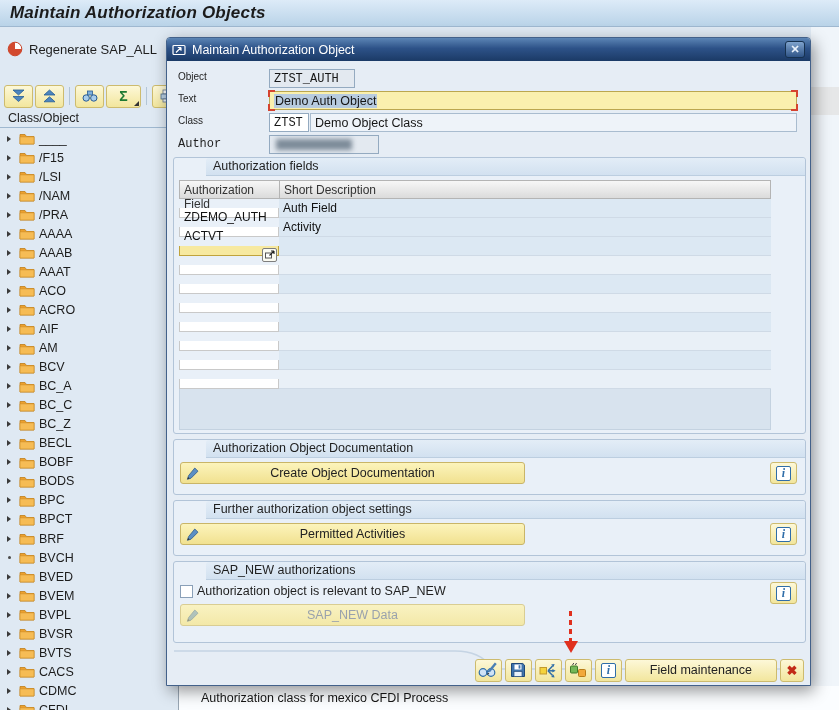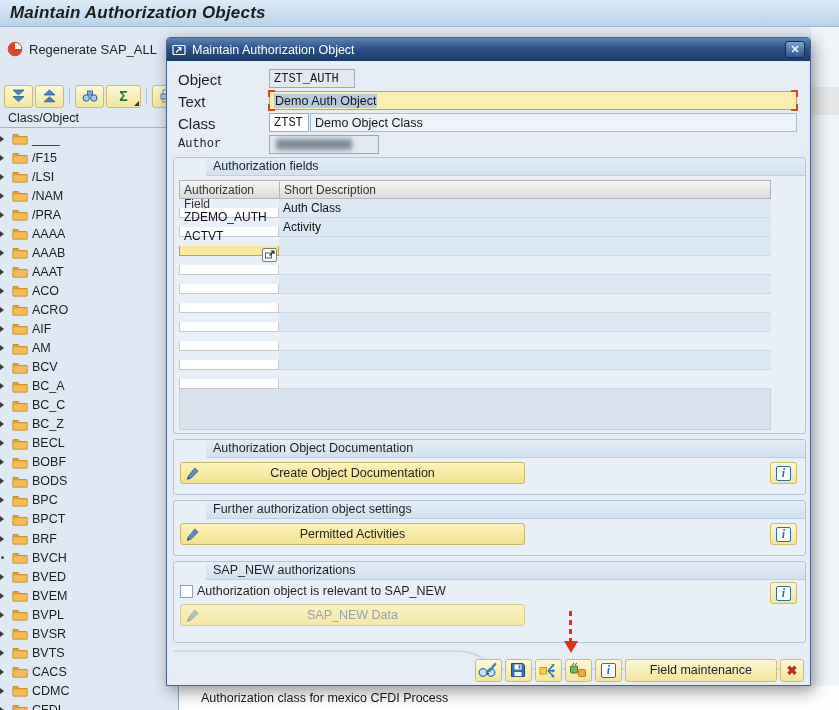--- a/index.html
+++ b/index.html
@@ -19,21 +19,21 @@
     border:1px solid #cdbb6e; border-radius:3px; display:flex; align-items:center; justify-content:center; position:relative; }
   .tb.wide { min-width:35px; }
   .tb-sep { width:1px; height:18px; background:#b3c5d6; margin:0 3px; }
   .dd-corner { position:absolute; right:1px; bottom:1px; width:0; height:0;
     border-left:5px solid transparent; border-bottom:5px solid #333; }
   .sum-glyph { color:#1d7a32; font-weight:bold; font-size:14px; line-height:1; }
 
   .tree-header { position:absolute; left:0; top:108px; width:177px; height:20px; padding:3px 0 0 8px;
     font-size:12.5px; color:#222; border-bottom:1px solid #9fb8d0; }
   #tree-items { position:absolute; left:0; top:129px; width:177px; height:581px; overflow:hidden; }
-  .tree-item { height:19.05px; display:flex; align-items:center; font-size:12.5px; color:#1c1c1c; }
+  .tree-item { height:19.05px; display:flex; align-items:center; padding-left:7px; font-size:12.5px; color:#1c1c1c; }
   .exp { width:10px; display:flex; align-items:center; }
   .exp.arrow::before { content:""; border-left:4px solid #3a3a3a; border-top:3.5px solid transparent; border-bottom:3.5px solid transparent; }
   .exp.dot::before { content:""; width:3px; height:3px; border-radius:50%; background:#4a4a4a; margin-left:1px; }
   .fld { margin:0 4px 0 2px; flex:none; }
 
   .right-strip { position:absolute; left:811px; top:27px; width:28px; height:659px; background:#f0f5fa; }
   .right-band { position:absolute; left:0; top:60px; width:28px; height:28px; background:#e6e7e8; }
 
   .bottom-row { position:absolute; left:178px; top:686px; width:661px; height:24px;
     background:#fbfdff; border-left:1px solid #97a5b3; font-size:12.5px; color:#161616; }
@@ -45,21 +45,21 @@
     background:#e6edf5; border:1px solid #43618a; border-radius:4px 4px 0 0;
     box-shadow:3px 5px 16px rgba(0,0,0,.42); }
   .dlg-title { height:23px; background:linear-gradient(#5c85b5 0%, #2d5288 45%, #1b3a66 100%);
     display:flex; align-items:center; gap:6px; padding:0 5px; border-radius:3px 3px 0 0; }
   .dlg-title .t { color:#fff; font-size:12.5px; flex:1; }
   .dlg-close { width:20px; height:17px; background:linear-gradient(#7fa3cd,#2f5487);
     border:1px solid #16314f; border-radius:3px; color:#e9f1fb; font-size:11px; line-height:14px;
     text-align:center; font-weight:bold; cursor:default; }
 
   .frow { position:absolute; left:0; width:100%; height:20px; }
-  .lbl { position:absolute; left:11px; top:2px; font-size:15px; color:#1f1f1f; }
+  .lbl { position:absolute; left:11px; top:2px; font-size:10px; color:#1f1f1f; }
   .in { position:absolute; top:0; height:19px; border:1px solid #94aac0; font-size:12.5px;
     padding:1px 4px; display:flex; align-items:center; background:#fff; color:#161616; }
   .mono { font-family:"Liberation Mono","DejaVu Sans Mono",monospace; font-size:12px; }
   .ro { background:#e3e9f0; }
   .in-object { left:102px; width:86px; }
   .in-text { left:102px; width:528px; background:#faf0ae; border-color:#bba74f; }
   .sel { background:#b7cbdf; padding:0 1px; }
   .corner { position:absolute; width:7px; height:7px; }
   .c-tl { left:-2px; top:-2px; border-left:2px solid #d5432f; border-top:2px solid #d5432f; }
   .c-bl { left:-2px; bottom:-2px; border-left:2px solid #d5432f; border-bottom:2px solid #d5432f; }
@@ -479,21 +479,21 @@
     <div class="group g-auth">
       <div class="group-h">Authorization fields</div>
       <div class="table">
         <div class="thead">
           <div class="th1">Authorization Field</div>
           <div class="th2">Short Description</div>
         </div>
         <div id="auth-rows">
             <div class="trow">
     <div class="td1">ZDEMO_AUTH</div>
-    <div class="td2">Auth Class</div>
+    <div class="td2">Auth Field</div>
   </div>
             <div class="trow">
     <div class="td1">ACTVT</div>
     <div class="td2">Activity</div>
   </div>
             <div class="trow">
     <div class="td1 active">
       <span class="mc-icon">
         <svg width="12" height="12" viewBox="0 0 12 12">
           <rect x="1.5" y="4" width="6" height="5" fill="#fff" stroke="#555" stroke-width="1"></rect>

